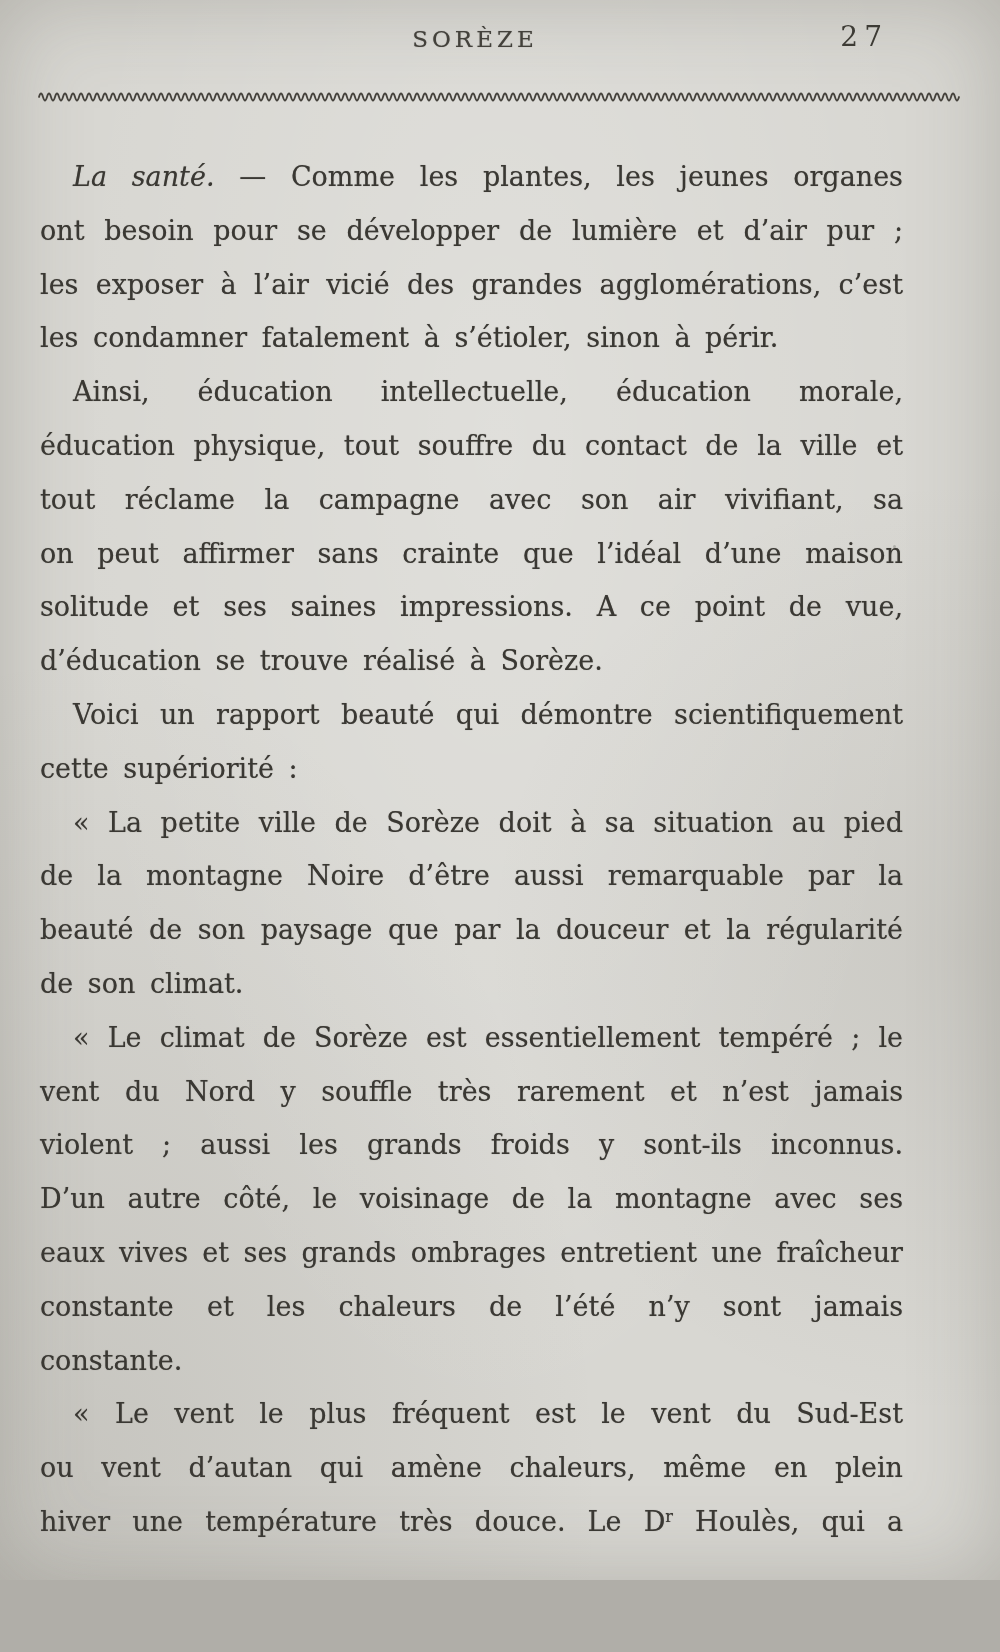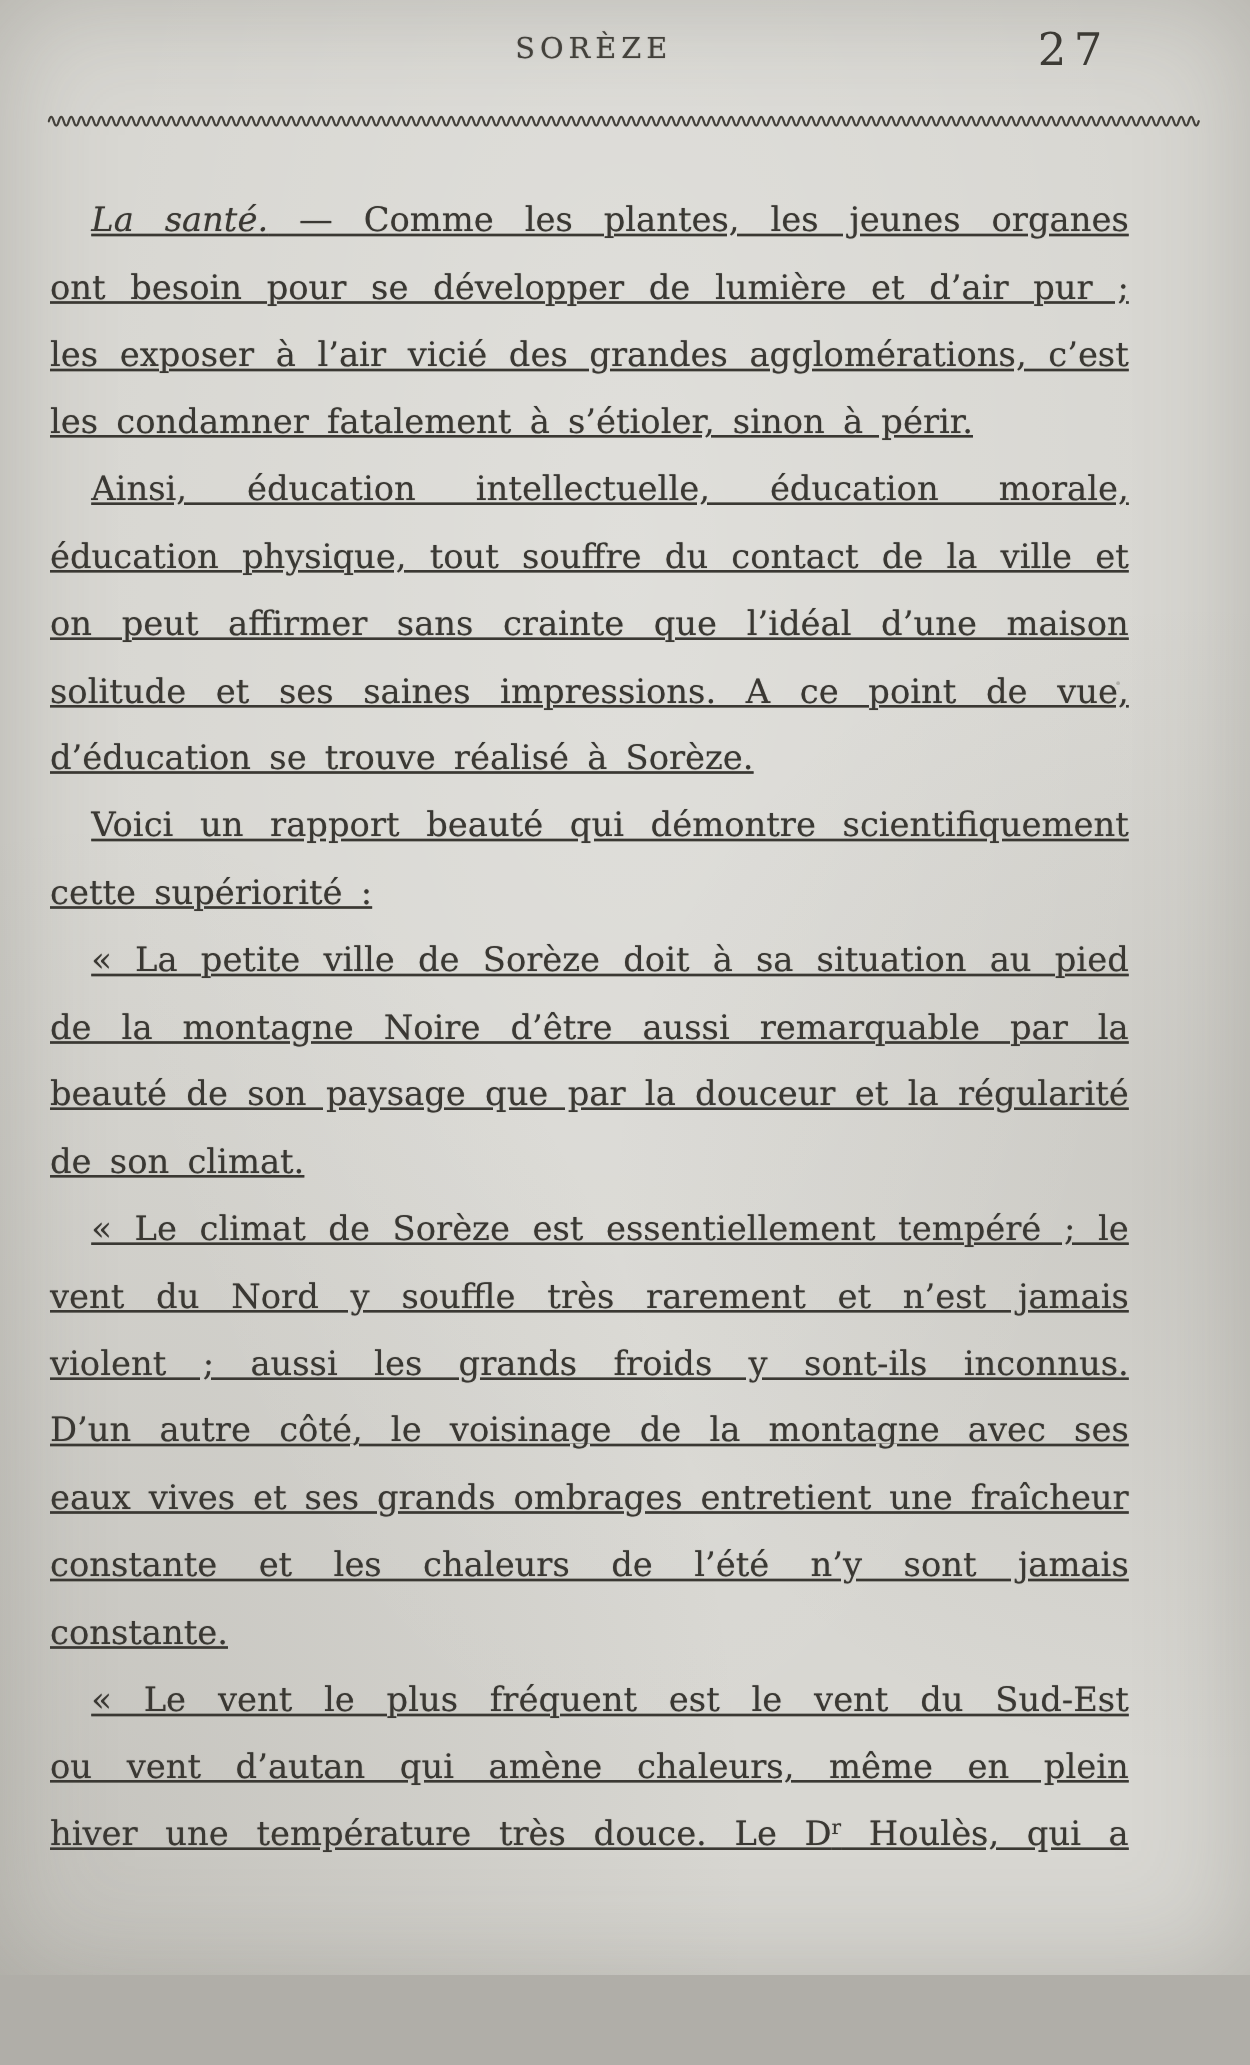--- a/index.html
+++ b/index.html
@@ -27,21 +27,21 @@
     transform: translateX(-25px);
     text-align: center;
     font-size: 23px;
     letter-spacing: 4px;
     color: #43413b;
     text-shadow: 0 0 1px rgba(58,56,51,0.45);
   }
   .page-number {
     position: absolute;
     top: 20px; right: 112px;
-    font-size: 36px;
+    font-size: 28px;
     letter-spacing: 6px;
     color: #3d3b35;
   }
 
   
   .wavy-rule {
     position: absolute;
     top: 88px; left: 38px;
     width: 924px; height: 16px;
   }
@@ -53,21 +53,20 @@
     top: 150px; left: 40px;
     width: 863px;
     font-size: 27px;
     line-height: 53.8px;
     text-shadow: 0 0 0.8px rgba(58,56,51,0.55);
   }
   .line {
     text-align: justify;
     text-align-last: justify;
     white-space: normal;
-    text-decoration: underline;
   }
   .line.first { text-indent: 33px; }
   .line.last  { text-align-last: left; word-spacing: 6px; }
   .italic { font-style: italic; }
   .sup-r {
     font-size: 16px;
     position: relative;
     top: -0.55em;
     letter-spacing: 0;
   }
@@ -101,20 +100,21 @@
     <div class="paragraph">
       <div class="line first"><span class="italic">La santé.</span><span> — Comme les plantes, les jeunes organes</span></div>
       <div class="line">ont besoin pour se développer de lumière et d’air pur ;</div>
       <div class="line">les exposer à l’air vicié des grandes agglomérations, c’est</div>
       <div class="line last">les condamner fatalement à s’étioler, sinon à périr.</div>
     </div>
 
     <div class="paragraph">
       <div class="line first">Ainsi, éducation intellectuelle, éducation morale,</div>
       <div class="line">éducation physique, tout souffre du contact de la ville et</div>
+      <div class="line">tout réclame la campagne avec son air vivifiant, sa</div>
       <div class="line">on peut affirmer sans crainte que l’idéal d’une maison</div>
       <div class="line">solitude et ses saines impressions. A ce point de vue,</div>
       <div class="line last">d’éducation se trouve réalisé à Sorèze.</div>
     </div>
 
     <div class="paragraph">
       <div class="line first">Voici un rapport beauté qui démontre scientifiquement</div>
       <div class="line last">cette supériorité :</div>
     </div>
 

